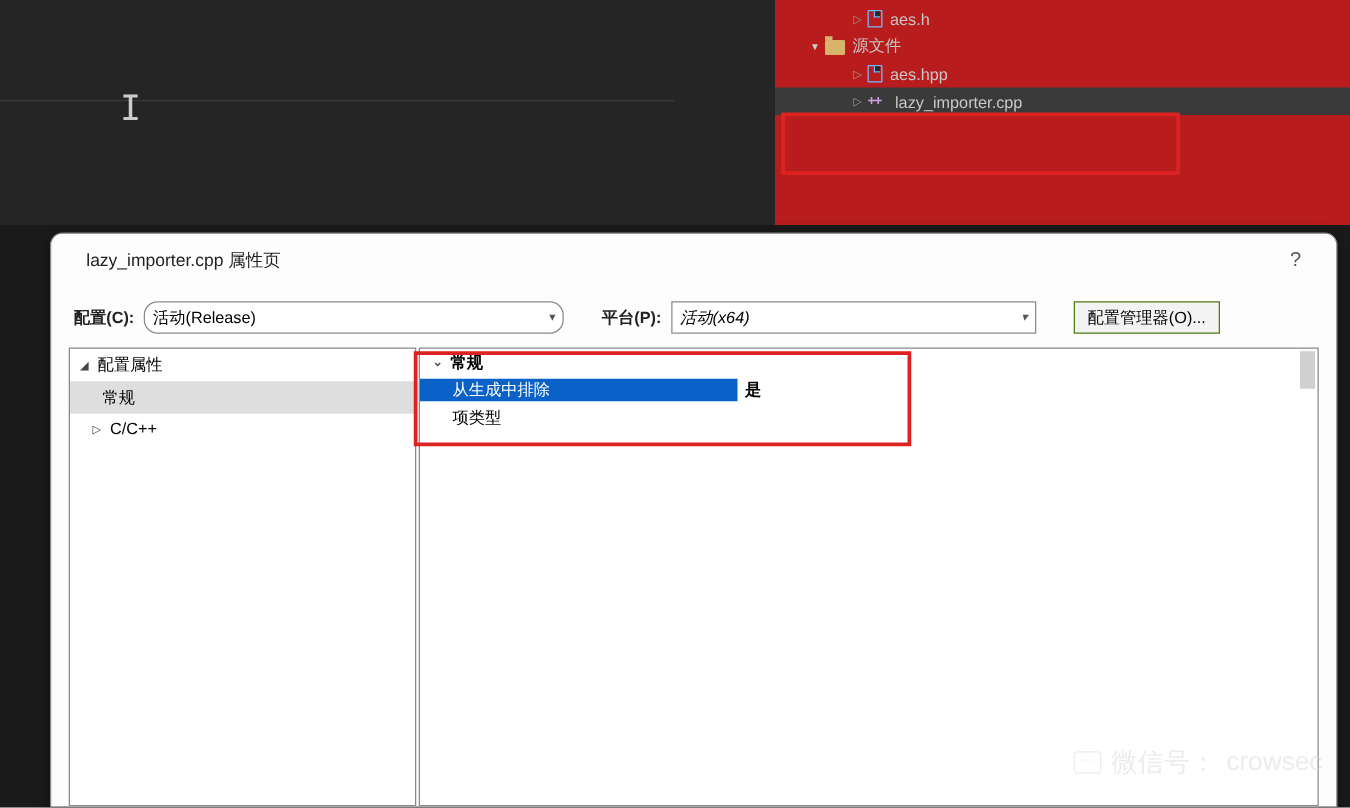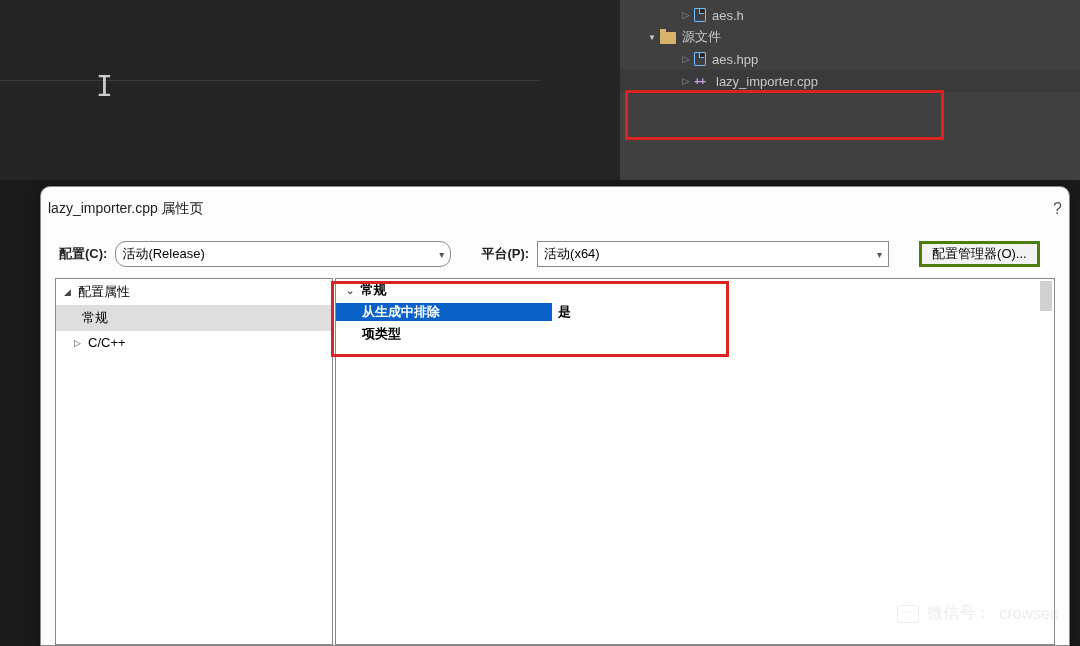--- a/index.html
+++ b/index.html
@@ -2,69 +2,69 @@
 <html><head>
 <meta charset="utf-8">
 <style>
   * { box-sizing: border-box; margin: 0; padding: 0; font-family: "Segoe UI", "Microsoft YaHei", sans-serif; }
   body { background: #1a1a1a; width: 1080px; height: 646px; overflow: hidden; position: relative; }
 
   .editor-area { position: absolute; left: 0; top: 0; width: 620px; height: 180px; background: #252525; }
   .h-line { position: absolute; left: 0; top: 80px; width: 540px; height: 1px; background: #3a3a3a; }
   .cursor { position: absolute; left: 96px; top: 70px; color: #ccc; font-size: 28px; font-family: monospace; }
 
-  .solution-tree { position: absolute; left: 620px; top: 0; right: 0; height: 180px; background: #404040; padding-top: 4px; }
+  .solution-tree { position: absolute; left: 620px; top: 0; right: 0; height: 180px; background: #b91c1c; padding-top: 4px; }
   .tree-row { display: flex; align-items: center; height: 22px; font-size: 13px; color: #c8c8c8; padding-left: 0; }
   .tree-row.sel { background: #3a3a3a; }
   .arrow { width: 12px; display: inline-block; text-align: center; font-size: 9px; color: #999; margin-right: 2px; }
   .arrow.open { color: #ccc; }
   .arrow.down::before { content: "▼"; font-size: 8px; }
   .arrow.right::before { content: "▷"; font-size: 9px; }
   .file-ico { display: inline-block; width: 16px; height: 16px; margin-right: 6px; position: relative; }
   .doc { border: 1px solid #70baff; border-radius: 1px; width: 12px; height: 14px; }
   .doc::after { content: ""; position: absolute; right: 1px; top: 0; width: 4px; height: 4px; background: #282828; border-left: 1px solid #70baff; border-bottom: 1px solid #70baff; }
   .folder-ico { display: inline-block; width: 16px; height: 12px; background: #d7b36c; border-radius: 1px; margin-right: 6px; position: relative; top: 1px; }
   .folder-ico::before { content: ""; position: absolute; left: 0; top: -3px; width: 6px; height: 3px; background: #d7b36c; }
   .cpp-ico { color: #d19de4; font-weight: bold; font-size: 11px; letter-spacing: -1px; margin-right: 6px; display: inline-block; width: 16px; }
 
   .red-box1 { position: absolute; border: 3px solid #d22; left: 625px; top: 90px; width: 319px; height: 50px; pointer-events: none; }
 
   .prop-dialog { position: absolute; left: 40px; top: 186px; width: 1030px; height: 460px; background: #fdfdfd; border: 1px solid #888; border-top-left-radius: 10px; border-top-right-radius: 10px; box-shadow: 0 2px 12px rgba(0,0,0,0.3); display: flex; flex-direction: column; }
-  .dlg-title { height: 44px; display: flex; align-items: center; justify-content: space-between; padding: 0 7px; font-size: 14px; color: #222; text-align: right; }
+  .dlg-title { height: 44px; display: flex; align-items: center; justify-content: space-between; padding: 0 28px; font-size: 14px; color: #222; text-align: right; }
   .help { font-size: 16px; color: #555; cursor: default; }
 
   .cfg-row { display: flex; align-items: center; padding: 10px 18px; gap: 8px; font-size: 13px; }
   .cfg-row label { color: #222; font-weight: bold; }
   .combo { border: 1px solid #8a8a8a; background: #fff; height: 26px; font-size: 13px; padding-left: 6px; display: flex; align-items: center; justify-content: space-between; }
   .combo .chev { padding: 0 6px; color: #555; font-size: 10px; }
   .combo.c1 { width: 336px; border-radius: 11px; }
-  .combo.c2 { width: 352px; }
-  .btn { border: 3px solid #4d7c0f; background: #f3f3f3; height: 26px; padding: 0 10px; font-size: 13px; display: flex; align-items: center; }
+  .combo.c2 { width: 292px; font-style: italic; }
+  .btn { border: 1px solid #4d7c0f; background: #f3f3f3; height: 26px; padding: 0 10px; font-size: 13px; display: flex; align-items: center; }
 
   .body-split { flex: 1; display: flex; border-top: 1px solid transparent; padding: 0 14px 0 14px; gap: 2px; }
   .left-tree { width: 278px; border: 1px solid #888; background: #fff; font-size: 13px; }
   .lt-row { padding: 4px 8px; display: flex; align-items: center; gap: 4px; }
   .lt-row .tw { width: 10px; font-size: 9px; color: #444; }
   .lt-sel { background: #dedede; padding-left: 26px; }
   .lt-indent { padding-left: 18px; }
 
   .right-grid { flex: 1; border: 1px solid #888; background: #fff; font-size: 13px; position: relative; margin-left: 0; }
   .grid-row { display: flex; height: 22px; align-items: center; }
-  .cell-l { width: 216px; padding-left: 10px; font-weight: bold; }
+  .cell-l { width: 254px; padding-left: 10px; }
   .cell-r { flex: 1; padding-left: 6px; }
   .grp-hdr { font-weight: bold; padding-left: 10px; display: flex; align-items: center; gap: 6px; }
   .grp-hdr .chv { font-size: 10px; color: #555; }
   .selrow .cell-l { background: #0a62c9; color: #fff; }
   .selrow .cell-r { font-weight: bold; }
 
   .red-box2 { position: absolute; border: 3px solid #d22; left: 331px; top: 281px; width: 398px; height: 76px; pointer-events: none; }
 
   .scroll-stub { position: absolute; right: 2px; top: 2px; width: 12px; height: 30px; background: #d0d0d0; }
 
-  .watermark { position: absolute; right: 22px; bottom: 22px; display: flex; align-items: center; gap: 8px; color: rgba(220,220,220,0.55); font-size: 16px; }
+  .watermark { position: absolute; right: 22px; bottom: 22px; display: flex; align-items: center; gap: 8px; color: rgba(220,220,220,0.55); font-size: 21px; }
   .wm-ico { width: 22px; height: 18px; border: 1.5px solid rgba(220,220,220,0.55); border-radius: 3px; position: relative; }
   .wm-ico::after { content: "…"; position: absolute; left: 3px; top: -4px; font-size: 12px; color: rgba(220,220,220,0.55); }
 </style>
 </head>
 <body>
 
 <div class="editor-area">
   <div class="h-line"></div>
   <div class="cursor">I</div>
 </div>

